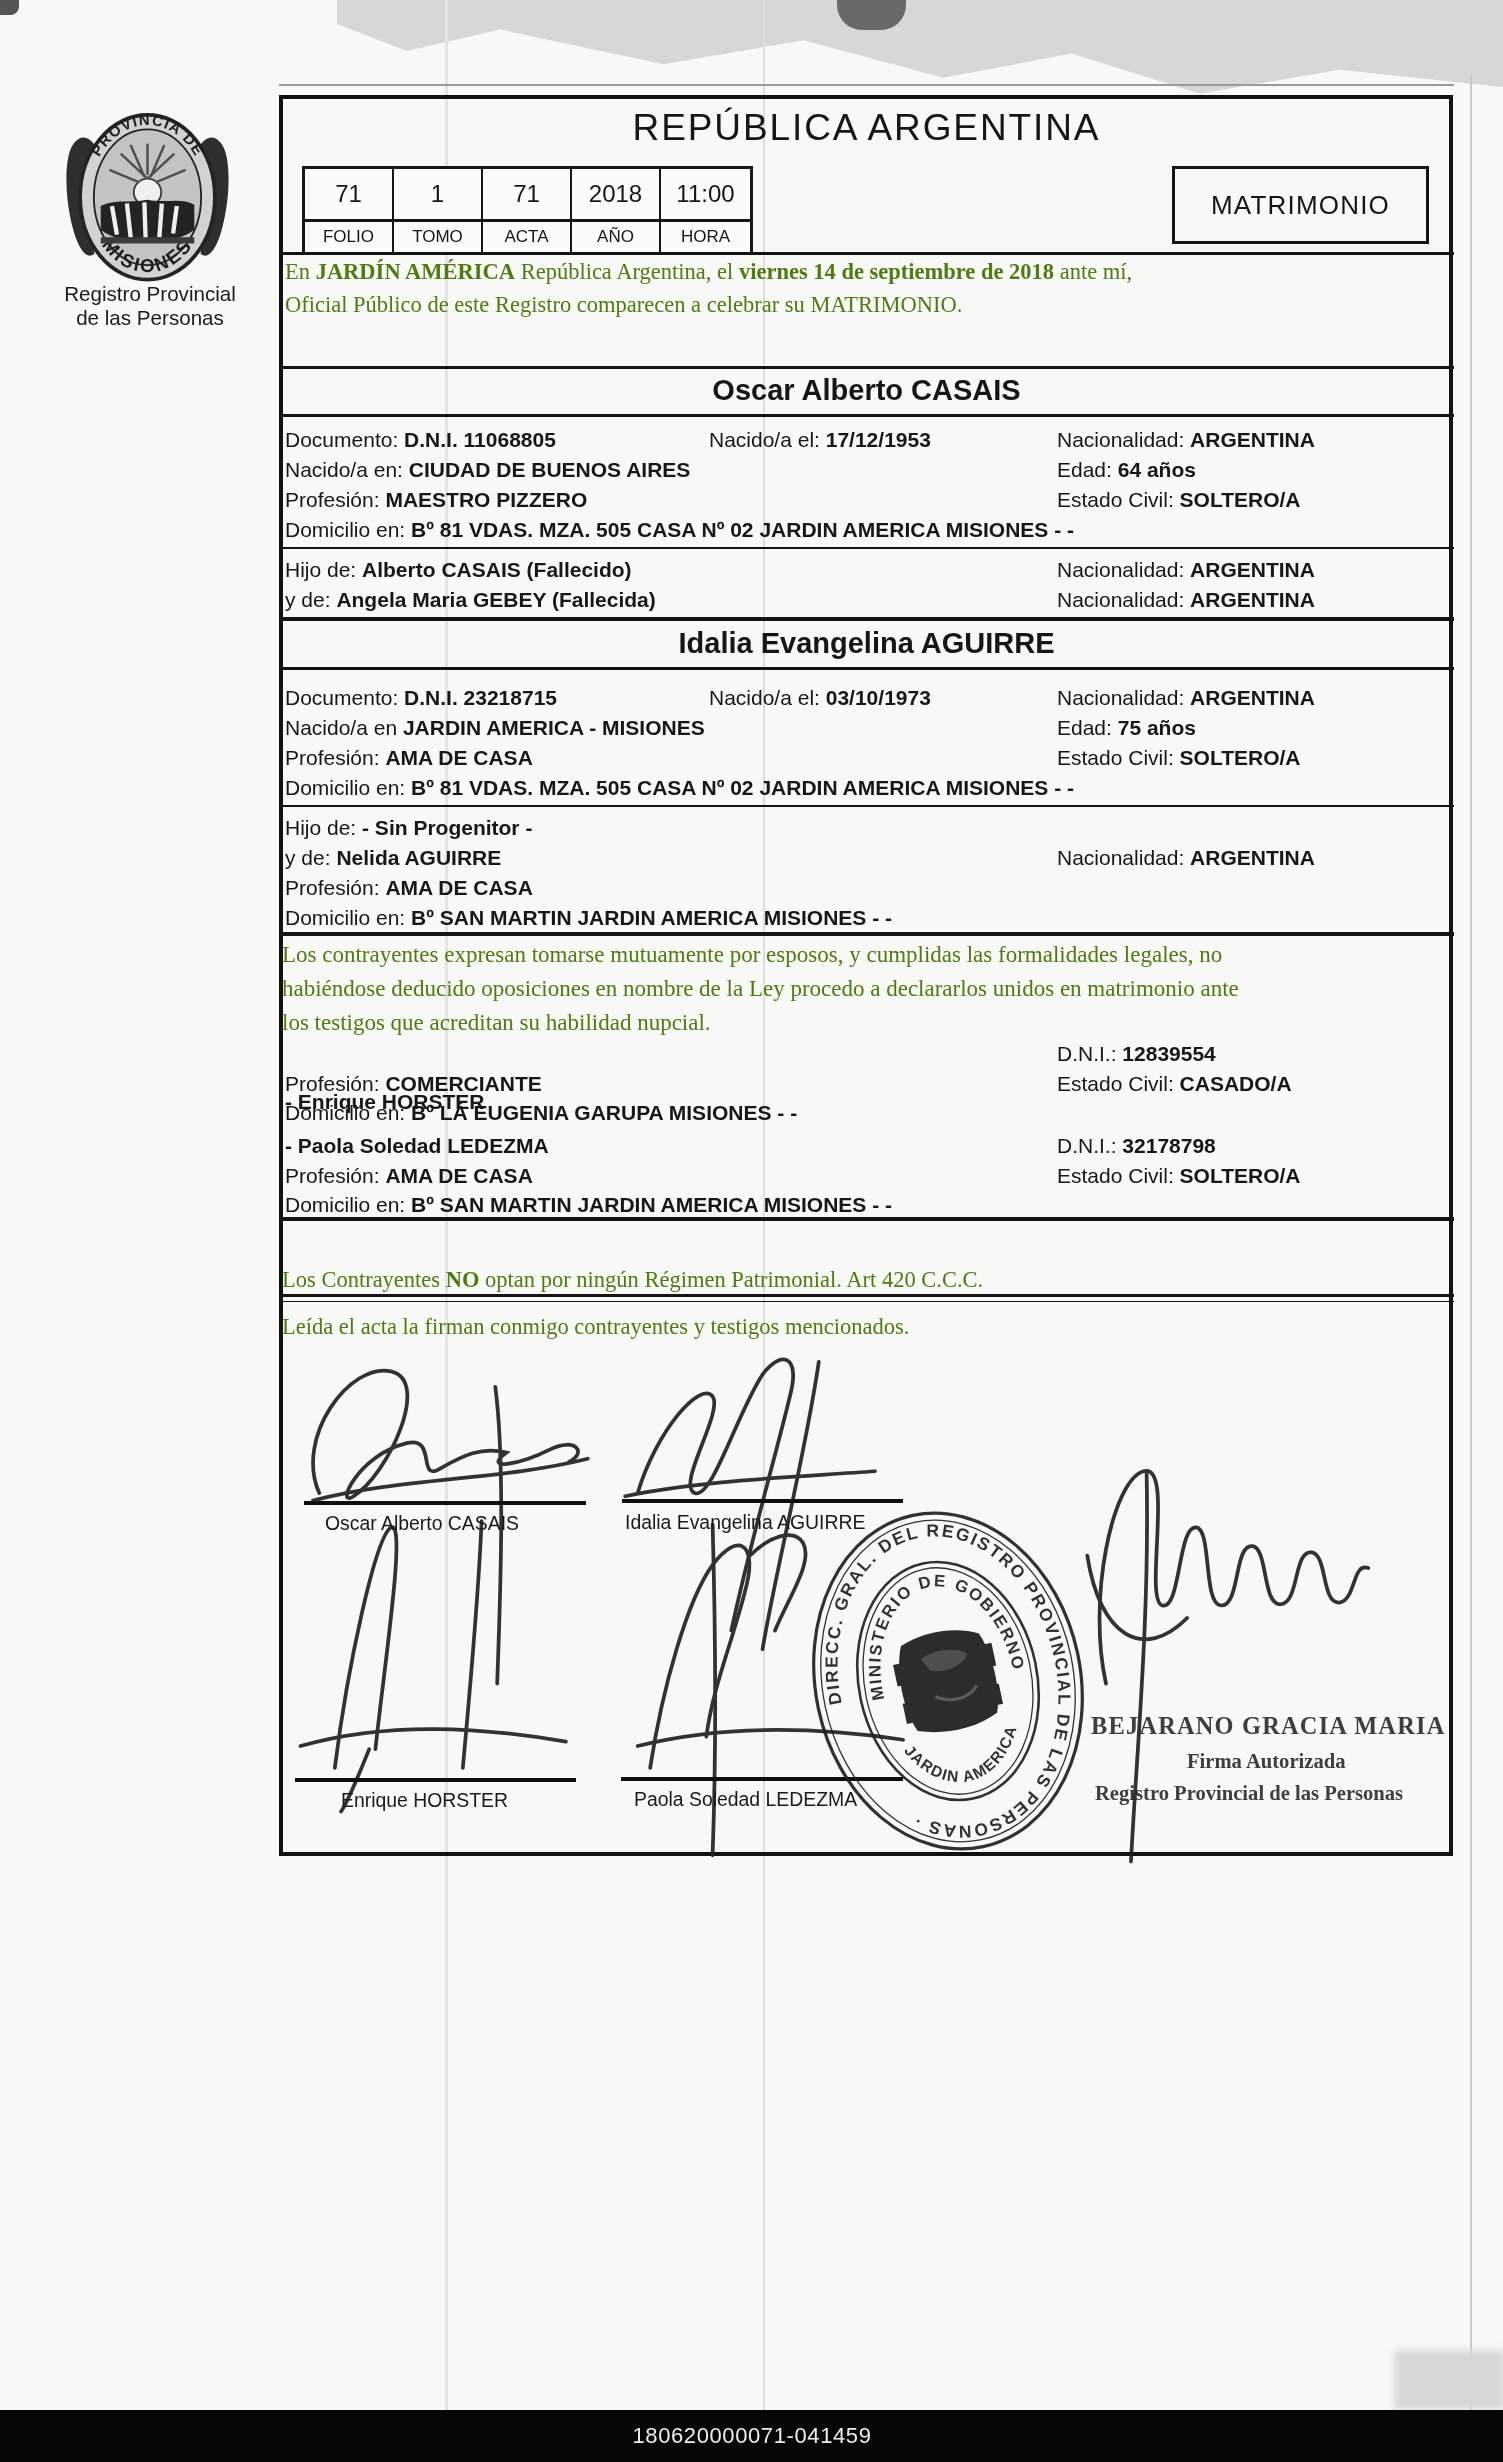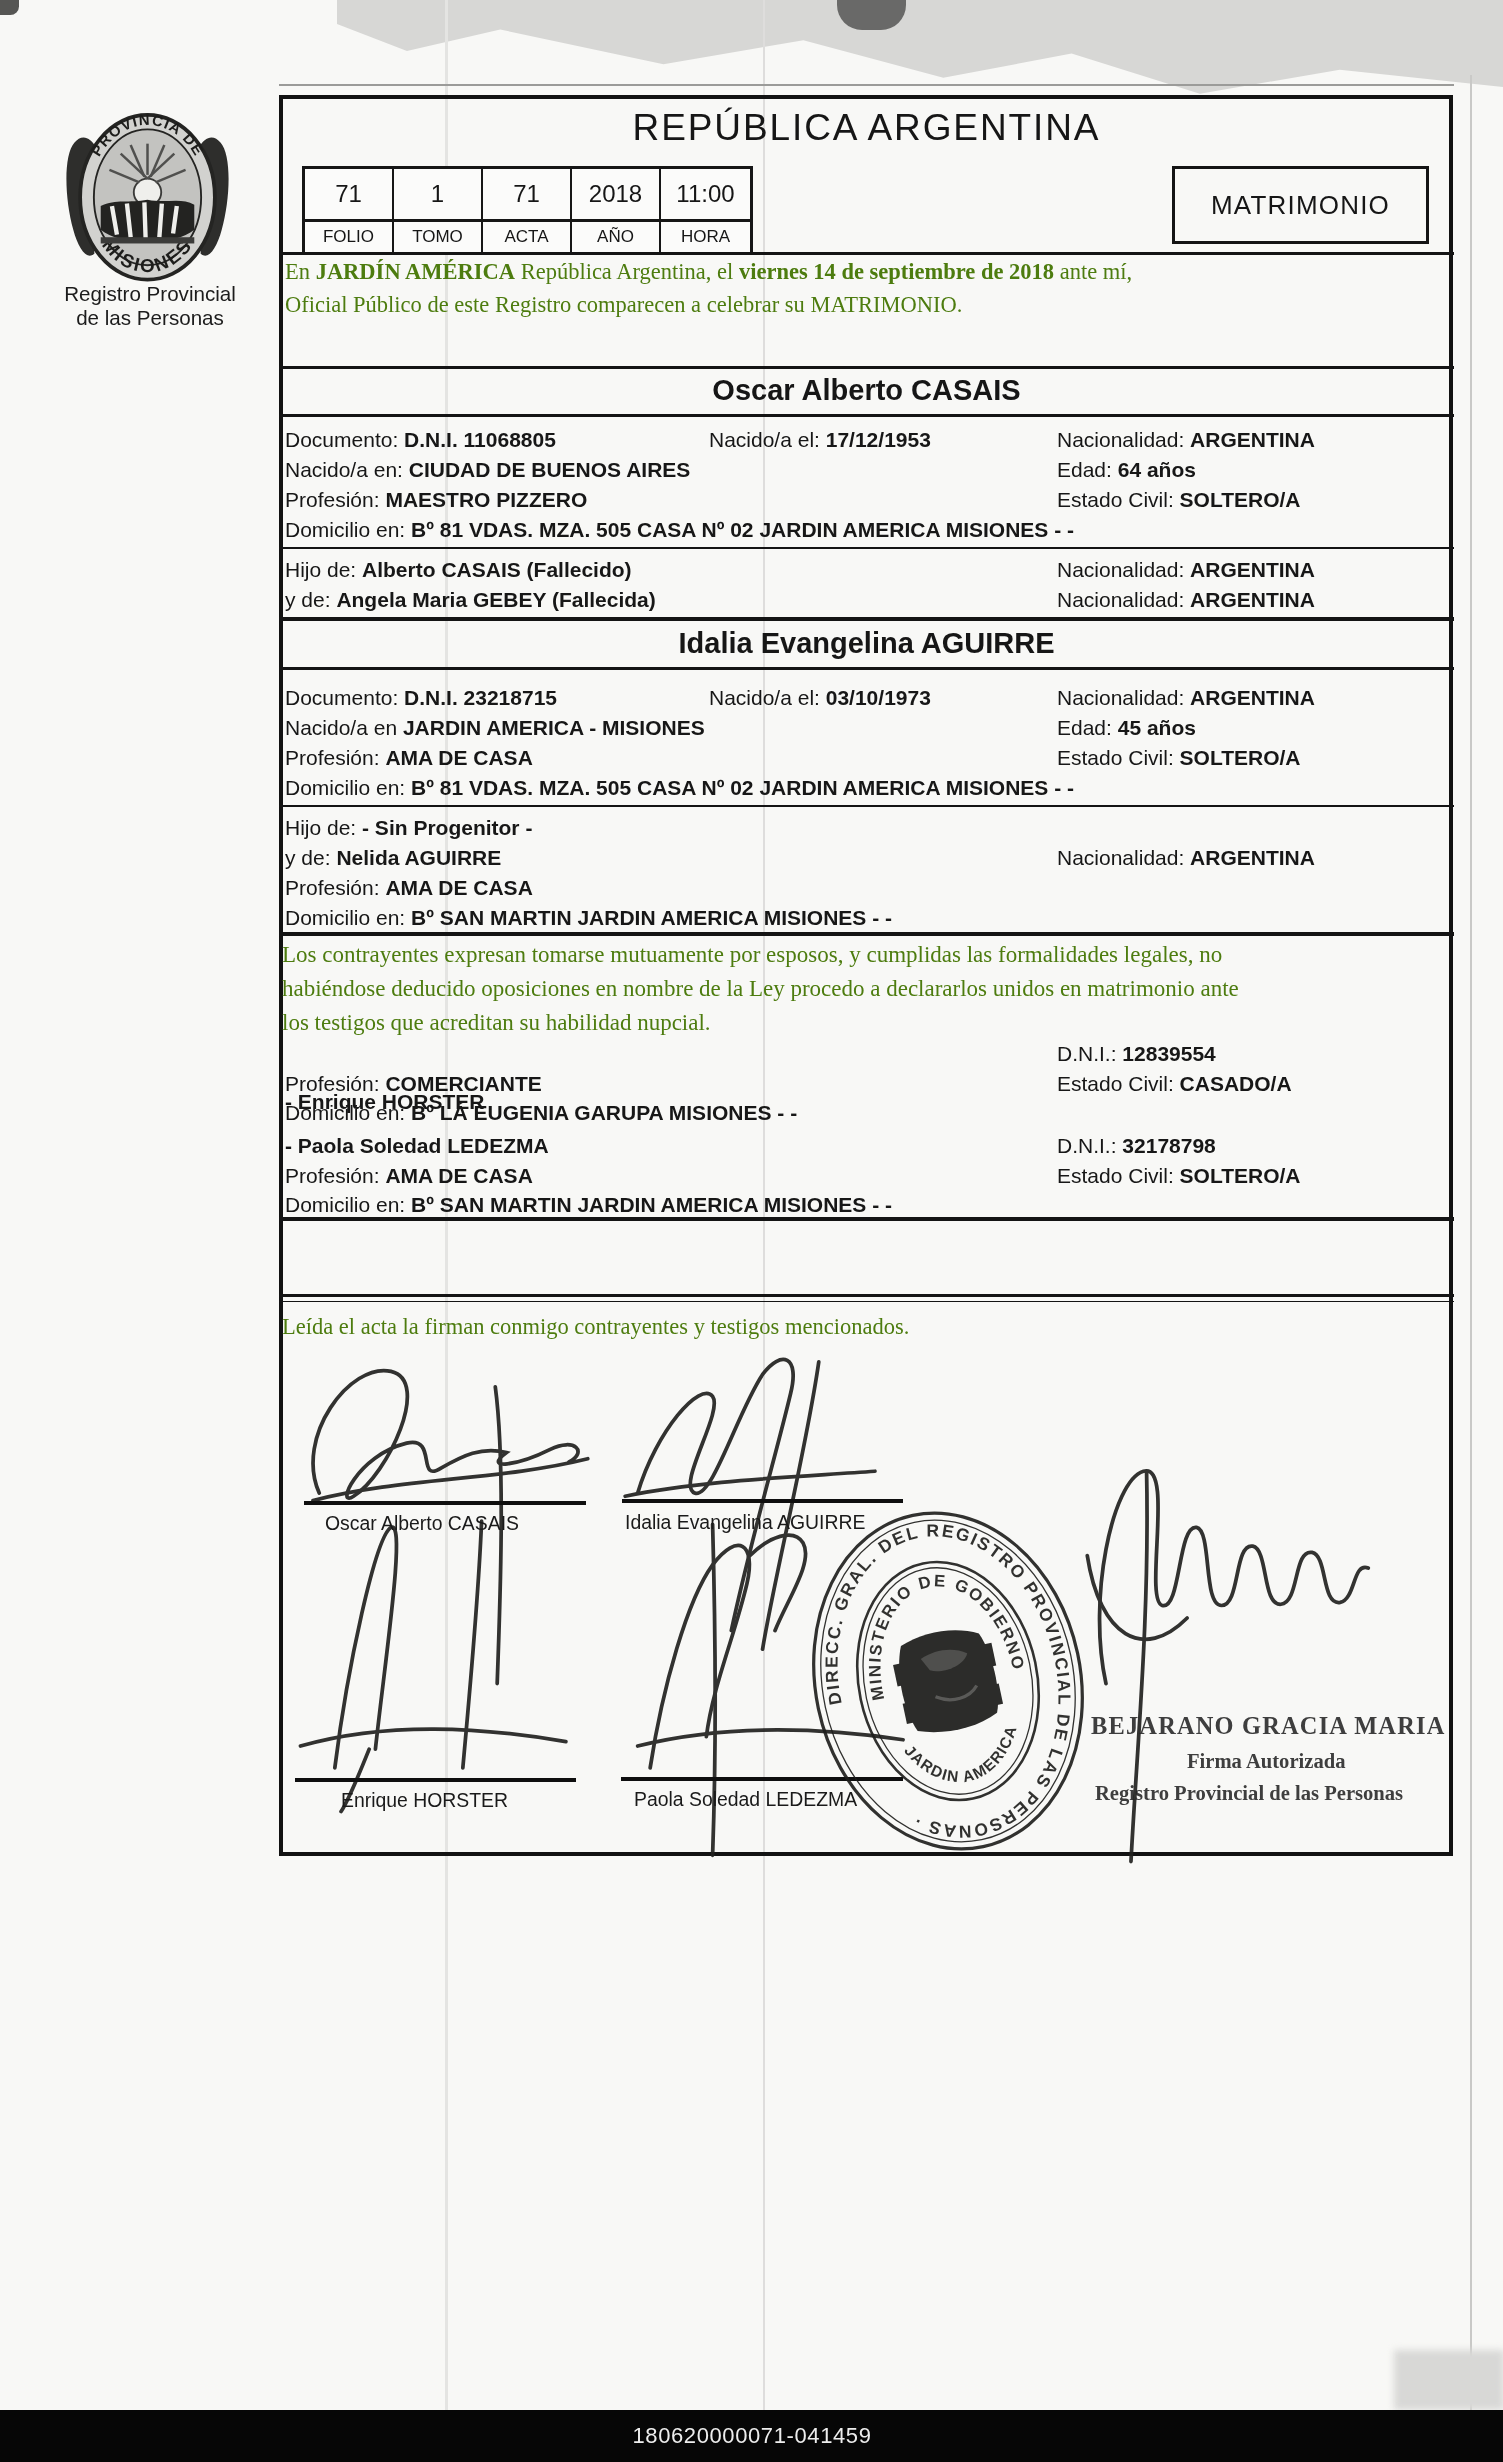--- a/index.html
+++ b/index.html
@@ -131,21 +131,21 @@
   <span class="f" style="left:1057px;top:588px;"><span>Nacionalidad:</span> <b>ARGENTINA</b></span>
 
   <div class="ln" style="left:279px;top:617px;width:1175px;height:4.4px;"></div>
   <div class="name-hd" style="top:627px;">Idalia Evangelina AGUIRRE</div>
   <div class="ln" style="left:279px;top:667px;width:1175px;height:3.1px;"></div>
 
   <span class="f" style="left:285px;top:686px;"><span>Documento:</span> <b>D.N.I. 23218715</b></span>
   <span class="f" style="left:709px;top:686px;"><span>Nacido/a el:</span> <b>03/10/1973</b></span>
   <span class="f" style="left:1057px;top:686px;"><span>Nacionalidad:</span> <b>ARGENTINA</b></span>
   <span class="f" style="left:285px;top:716px;"><span>Nacido/a en</span> <b>JARDIN AMERICA - MISIONES</b></span>
-  <span class="f" style="left:1057px;top:716px;"><span>Edad:</span> <b>45 años</b></span>
+  <span class="f" style="left:1057px;top:716px;"><span>Edad:</span> <b>75 años</b></span>
   <span class="f" style="left:285px;top:746px;"><span>Profesión:</span> <b>AMA DE CASA</b></span>
   <span class="f" style="left:1057px;top:746px;"><span>Estado Civil:</span> <b>SOLTERO/A</b></span>
   <span class="f" style="left:285px;top:776px;"><span>Domicilio en:</span> <b>Bº 81 VDAS. MZA. 505 CASA Nº 02 JARDIN AMERICA MISIONES - -</b></span>
 
   <div class="ln" style="left:279px;top:805px;width:1175px;height:1.9px;"></div>
   <span class="f" style="left:285px;top:816px;"><span>Hijo de:</span> <b>- Sin Progenitor -</b></span>
   <span class="f" style="left:285px;top:846px;"><span>y de:</span> <b>Nelida AGUIRRE</b></span>
   <span class="f" style="left:1057px;top:846px;"><span>Nacionalidad:</span> <b>ARGENTINA</b></span>
   <span class="f" style="left:285px;top:876px;"><span>Profesión:</span> <b>AMA DE CASA</b></span>
   <span class="f" style="left:285px;top:906px;"><span>Domicilio en:</span> <b>Bº SAN MARTIN JARDIN AMERICA MISIONES - -</b></span>
@@ -161,20 +161,23 @@
   <span class="f" style="left:1057px;top:1072px;"><span>Estado Civil:</span> <b>CASADO/A</b></span>
   <span class="f" style="left:285px;top:1101px;"><span>Domicilio en:</span> <b>Bº LÁ EUGENIA GARUPA MISIONES - -</b></span>
 
   <span class="f" style="left:285px;top:1134px;"><b>- Paola Soledad LEDEZMA</b></span>
   <span class="f" style="left:1057px;top:1134px;"><span>D.N.I.:</span> <b>32178798</b></span>
   <span class="f" style="left:285px;top:1164px;"><span>Profesión:</span> <b>AMA DE CASA</b></span>
   <span class="f" style="left:1057px;top:1164px;"><span>Estado Civil:</span> <b>SOLTERO/A</b></span>
   <span class="f" style="left:285px;top:1193px;"><span>Domicilio en:</span> <b>Bº SAN MARTIN JARDIN AMERICA MISIONES - -</b></span>
 
   <div class="ln" style="left:279px;top:1217px;width:1175px;height:4.4px;"></div>
+  <div class="txt" style="left:282px;top:1267px;">
+    <span>Los Contrayentes </span><b>NO</b><span> optan por ningún Régimen Patrimonial. Art 420 C.C.C.</span>
+  </div>
   <div class="ln" style="left:279px;top:1294px;width:1175px;height:3.1px;"></div>
   <div class="ln" style="left:279px;top:1301px;width:1175px;height:1.2px;"></div>
 
   <div class="txt" style="left:282px;top:1314px;">Leída el acta la firman conmigo contrayentes y testigos mencionados.</div>
 
   <svg class="abs" style="left:275px;top:1337px;pointer-events:none;" width="1100" height="537" viewBox="0 0 1760 860">
     <g fill="none" stroke="#222220" stroke-width="6" stroke-linecap="round" opacity="0.92">
 
       <path d="M 70 250 C 30 160 120 40 185 55 C 250 70 180 220 125 255 C 95 275 130 190 210 170 C 260 158 225 235 265 210 C 300 190 330 175 370 185 C 330 215 390 205 440 180 C 480 160 500 185 470 200"></path>
       <path d="M 60 262 C 200 225 360 230 500 195"></path>

